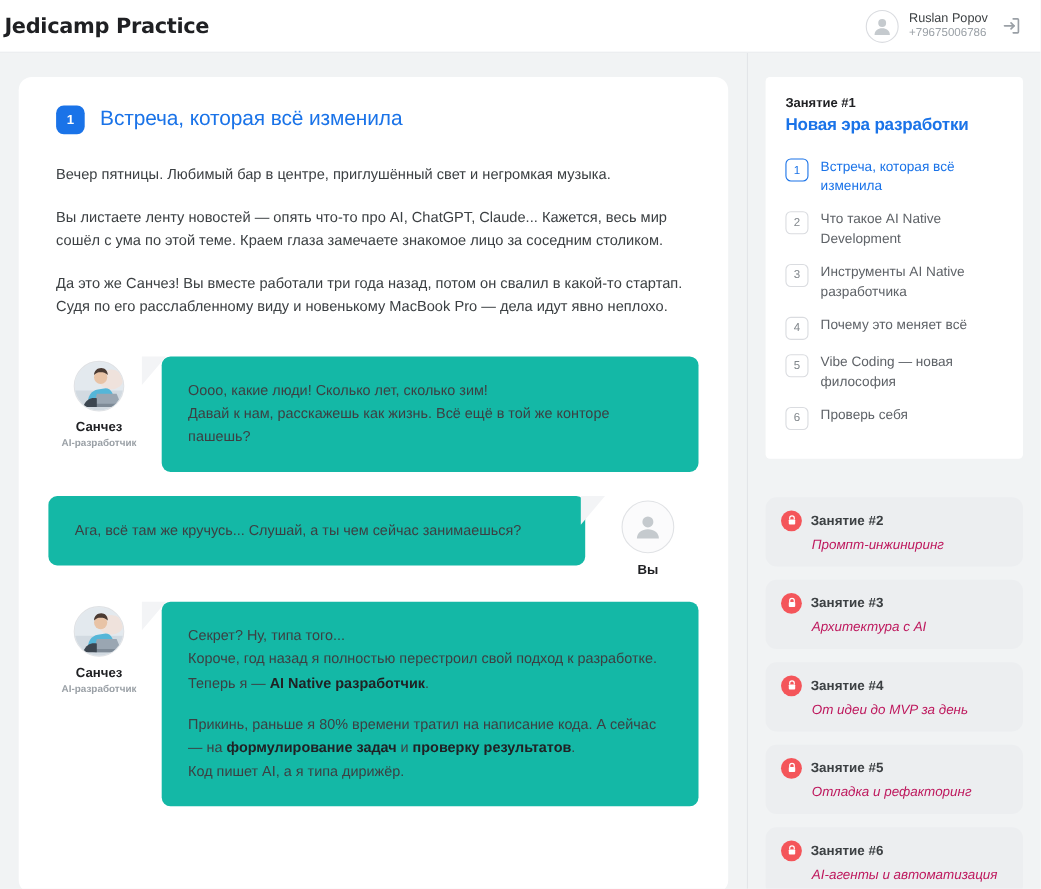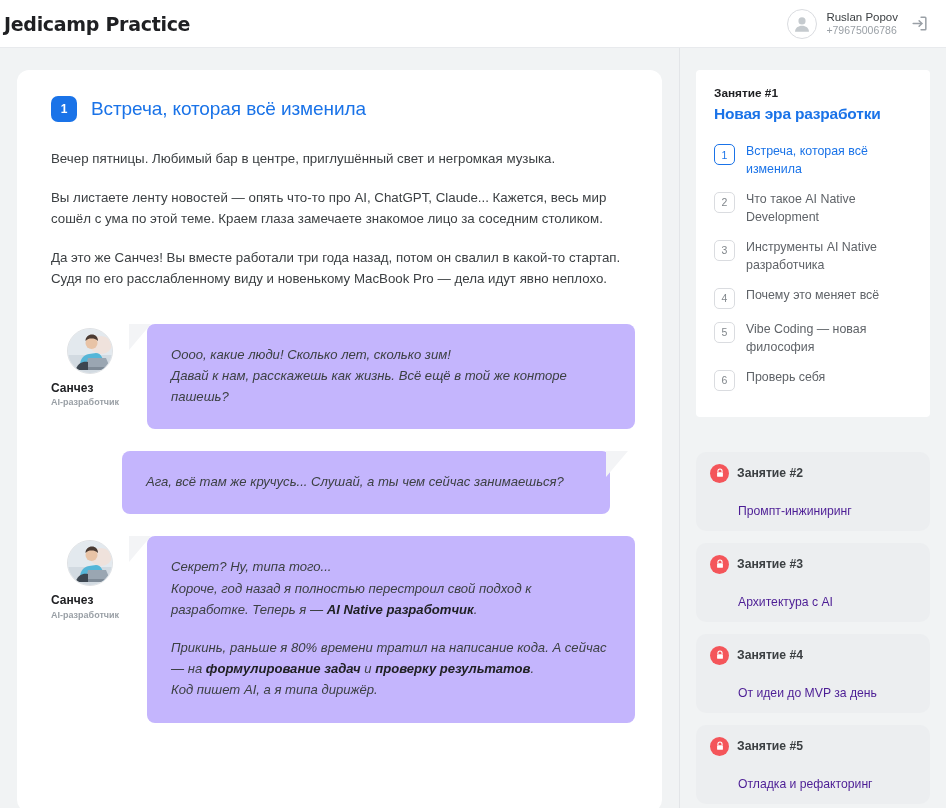--- a/index.html
+++ b/index.html
@@ -154,20 +154,21 @@
     display: flex;
     align-items: flex-start;
     margin-bottom: 22px;
   }
 
   .msg.right { justify-content: flex-end; }
 
   .speaker {
     width: 78px;
     flex: none;
+    text-align: center;
     padding-top: 4px;
   }
 
   .speaker-photo {
     width: 46px;
     height: 46px;
     border-radius: 50%;
     margin: 0 auto 7px auto;
     border: 1px solid #e0e2e5;
     overflow: hidden;
@@ -184,27 +185,26 @@
   .speaker-role {
     font-size: 9px;
     font-weight: bold;
     color: #9aa0a6;
     margin-top: 2px;
   }
 
   .bubble-wrap { position: relative; display: flex; }
 
   .bubble {
-    background: #c4b5fd;
+    background: #14b8a6;
     border-radius: 8px;
     padding: 20px 24px 22px 24px;
     font-size: 13.1px;
     line-height: 1.62;
     color: #3c4043;
-    font-style: italic;
   }
 
   .bubble p + p { margin-top: 17px; }
   .bubble b { font-weight: bold; color: #202124; }
 
   .bubble.left  { width: 488px; margin-left: 18px; }
   .bubble.right { width: 488px; margin-right: 18px; }
 
   .tail {
     position: absolute;
@@ -331,23 +331,24 @@
   }
 
   .locked-title {
     font-size: 12.2px;
     font-weight: bold;
     color: #3c4043;
   }
 
   .locked-sub {
     font-size: 12.2px;
-    color: #4c1d95;
-    margin-top: 21px;
+    color: #be185d;
+    margin-top: 5px;
     padding-left: 28px;
+    font-style: italic;
   }
 </style>
 </head>
 <body>
 
 <div class="header">
   <div class="brand">Jedicamp Practice</div>
 
   <div class="header-right">
     <div class="user-chip">
@@ -416,20 +417,29 @@
           </div>
         </div>
 
         <div class="msg right">
           <div class="bubble-wrap">
             <div class="bubble right">
               <p><span>Ага, всё там же кручусь... Слушай, а ты чем сейчас занимаешься?</span><br>
                  </p>
             </div>
             <span class="tail r"></span>
+          </div>
+          <div class="you-side">
+            <div class="you-photo">
+              <svg width="30" height="30" viewBox="0 0 24 24" aria-hidden="true">
+                <circle cx="12" cy="8.4" r="4" fill="#c5cace"></circle>
+                <path d="M4 20.5c0-4.2 3.5-6.8 8-6.8s8 2.6 8 6.8z" fill="#c5cace"></path>
+              </svg>
+            </div>
+            <div class="you-name">Вы</div>
           </div>
         </div>
 
         <div class="msg">
           <div class="speaker">
             <div class="speaker-photo">
               <svg width="46" height="46" viewBox="0 0 46 46" aria-hidden="true">
                 <rect width="46" height="46" fill="#e3e9ee"></rect>
                 <rect y="26" width="46" height="20" fill="#d2dae1"></rect>
                 <ellipse cx="33" cy="16" rx="11" ry="9" fill="#efe2dc"></ellipse>

